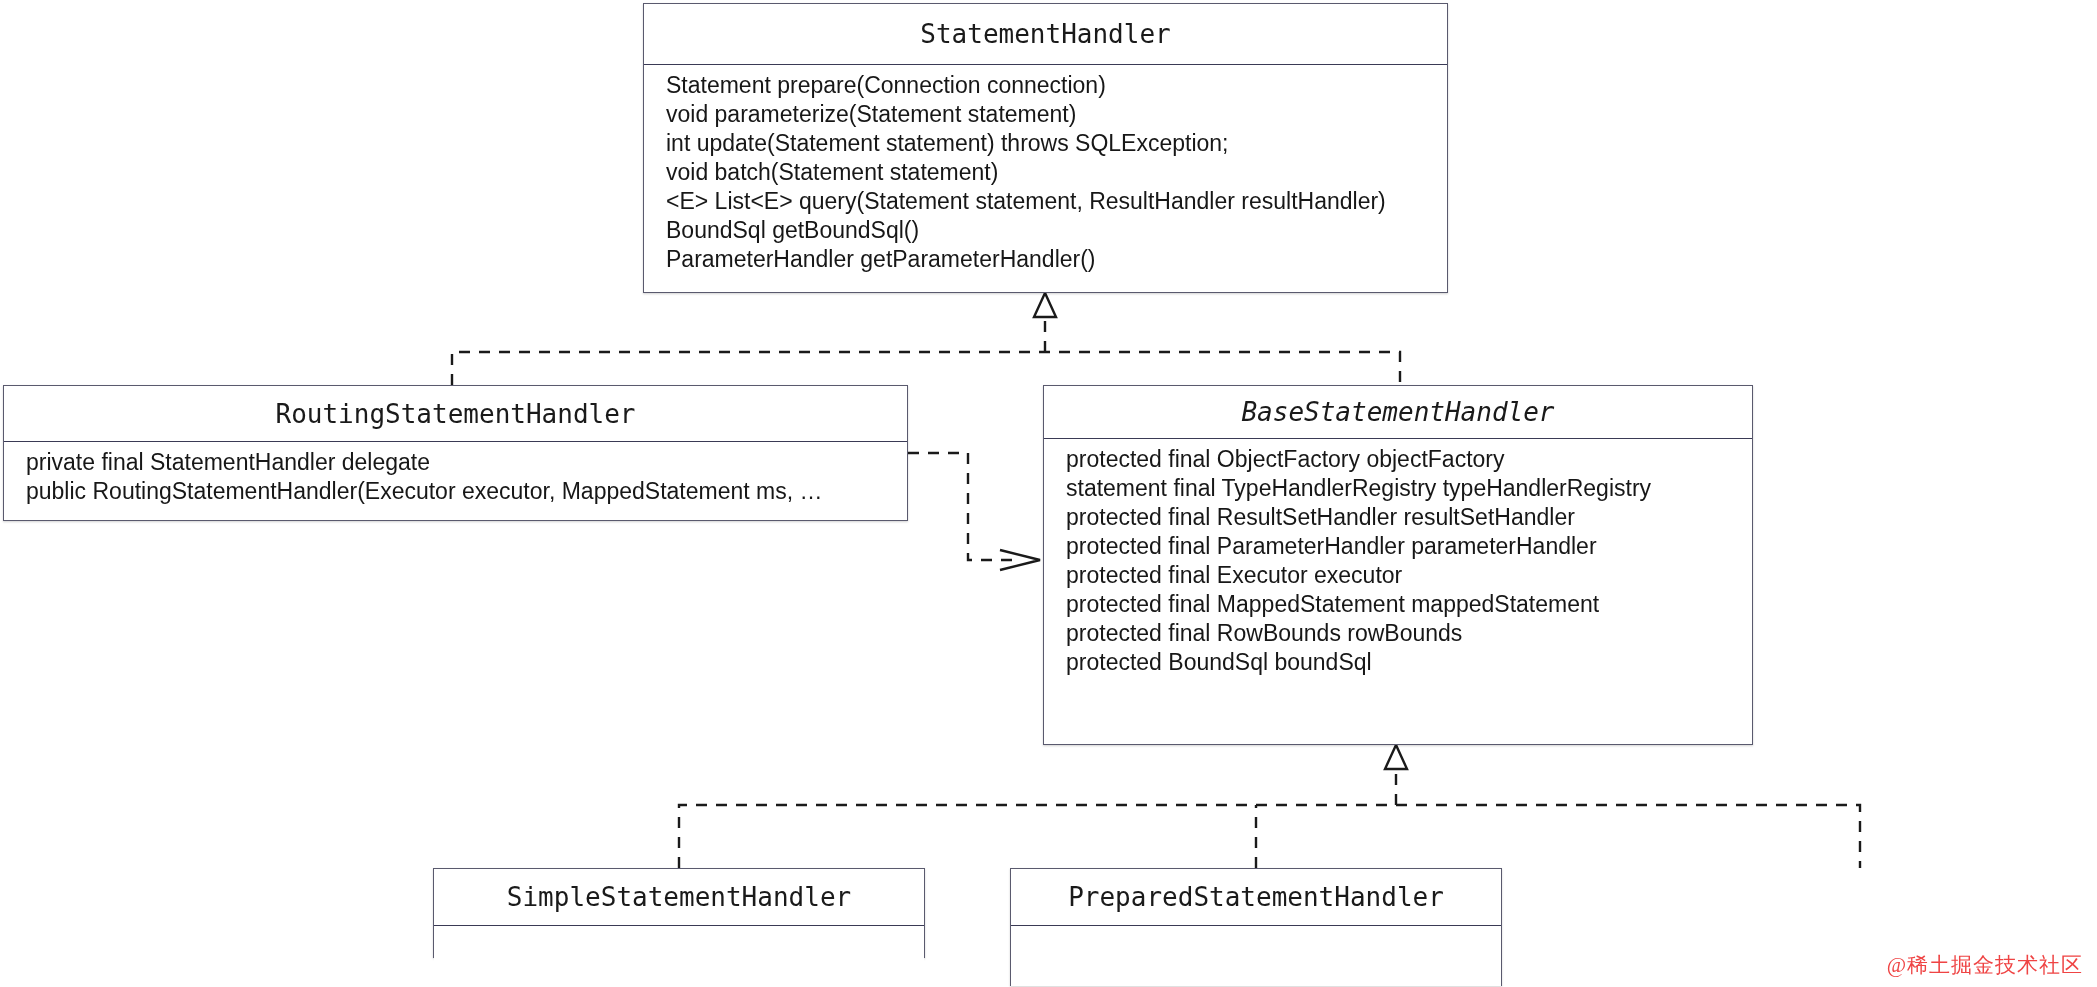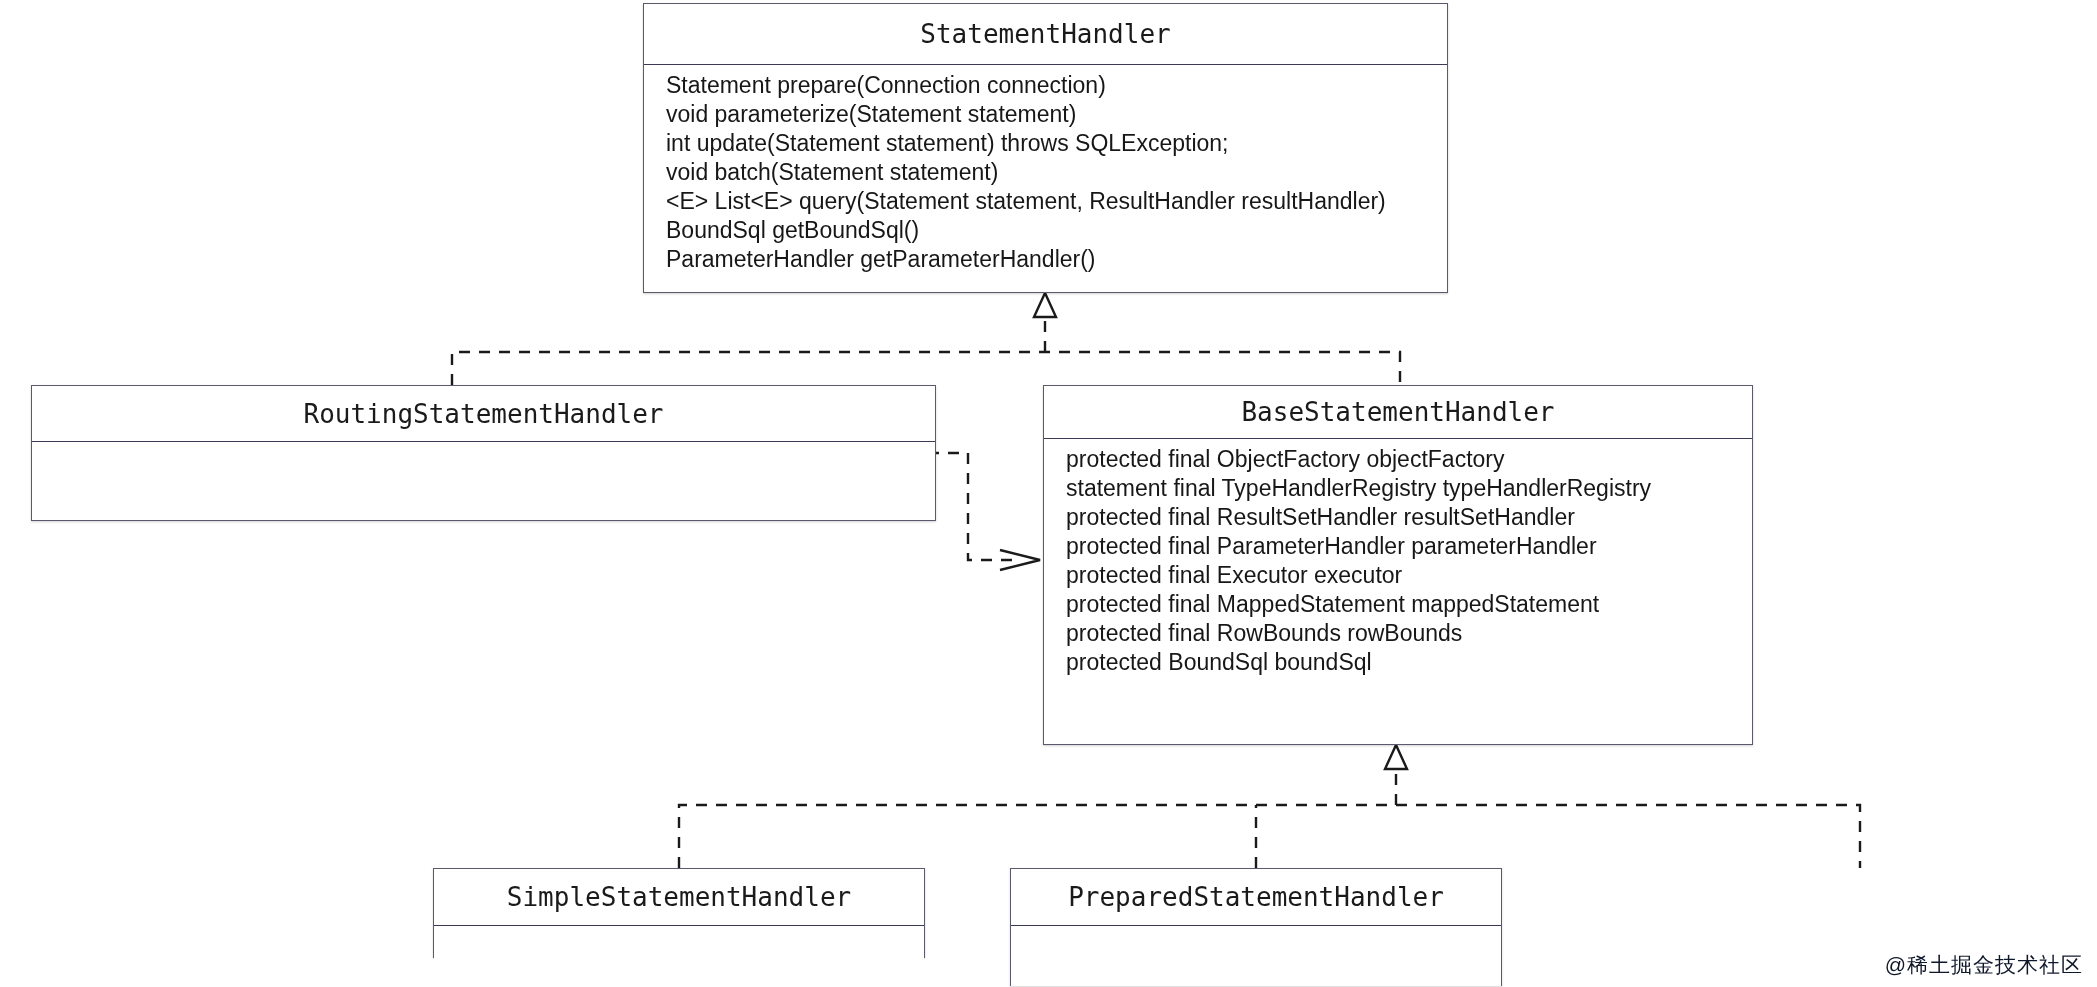--- a/index.html
+++ b/index.html
@@ -68,39 +68,39 @@
   }
   .empty-compartment {
     box-sizing: border-box;
     background: #ffffff;
   }
 
   
   #box-statement-handler     { left: 643px; top: 3px;   width: 805px; height: 290px; }
   #box-statement-handler .uml-title { height: 60px; }
 
-  #box-routing-handler       { left: 3px;  top: 385px;  width: 905px; height: 136px; margin-left: 28px; }
+  #box-routing-handler       { left: 3px;  top: 385px;  width: 905px; height: 136px; }
   #box-routing-handler .uml-title { height: 55px; }
 
   #box-base-handler          { left: 1043px; top: 385px; width: 710px; height: 360px; }
-  #box-base-handler .uml-title { height: 52px; }
+  #box-base-handler .uml-title { height: 52px; font-style: italic; }
 
   #box-simple-handler        { left: 433px;  top: 868px; width: 492px; height: 90px; }
   #box-prepared-handler      { left: 1010px; top: 868px; width: 492px; height: 118px; }
   #box-callable-handler      { left: 1590px; top: 868px; width: 500px; height: 118px; }
   .leaf .uml-title      { height: 56px; }
   .leaf .empty-compartment { height: 60px; }
 
   .watermark {
     position: absolute;
     right: 14px;
     bottom: 8px;
-    font-family: Liberation Sans, sans-serif;
+    font-family: Liberation Serif, serif;
     font-size: 21px;
-    color: #0f172a;
+    color: #ef4444;
     letter-spacing: 1px;
     user-select: none;
   }
 </style>
 </head>
 <body>
 
 <div id="canvas">
 
   <svg class="edges" viewBox="0 0 2097 987" xmlns="http://www.w3.org/2000/svg">
@@ -136,20 +136,24 @@
       <div class="uml-member">void batch(Statement statement)</div>
       <div class="uml-member">&lt;E&gt; List&lt;E&gt; query(Statement statement, ResultHandler resultHandler)</div>
       <div class="uml-member">BoundSql getBoundSql()</div>
       <div class="uml-member">ParameterHandler getParameterHandler()</div>
     </div>
   </div>
 
   <div class="uml-class" id="box-routing-handler">
     <div class="uml-title">RoutingStatementHandler</div>
     <div class="uml-sep"></div>
+    <div class="uml-members">
+      <div class="uml-member">private final StatementHandler delegate</div>
+      <div class="uml-member">public RoutingStatementHandler(Executor executor, MappedStatement ms,  …</div>
+    </div>
   </div>
 
   <div class="uml-class" id="box-base-handler">
     <div class="uml-title">BaseStatementHandler</div>
     <div class="uml-sep"></div>
     <div class="uml-members">
       <div class="uml-member">protected final ObjectFactory objectFactory</div>
       <div class="uml-member">statement final TypeHandlerRegistry typeHandlerRegistry</div>
       <div class="uml-member">protected final ResultSetHandler resultSetHandler</div>
       <div class="uml-member">protected final ParameterHandler parameterHandler</div>

